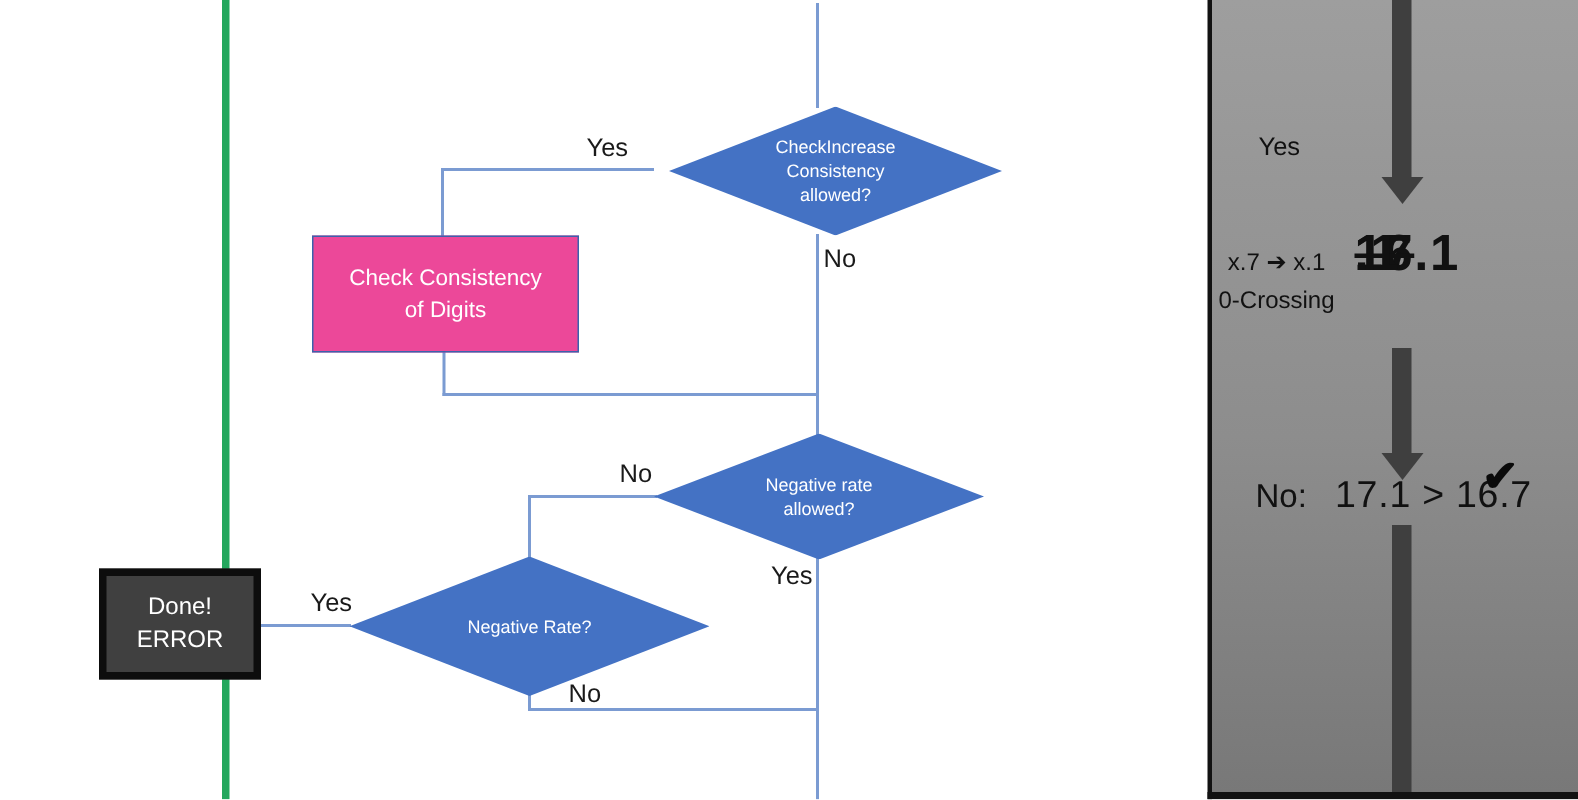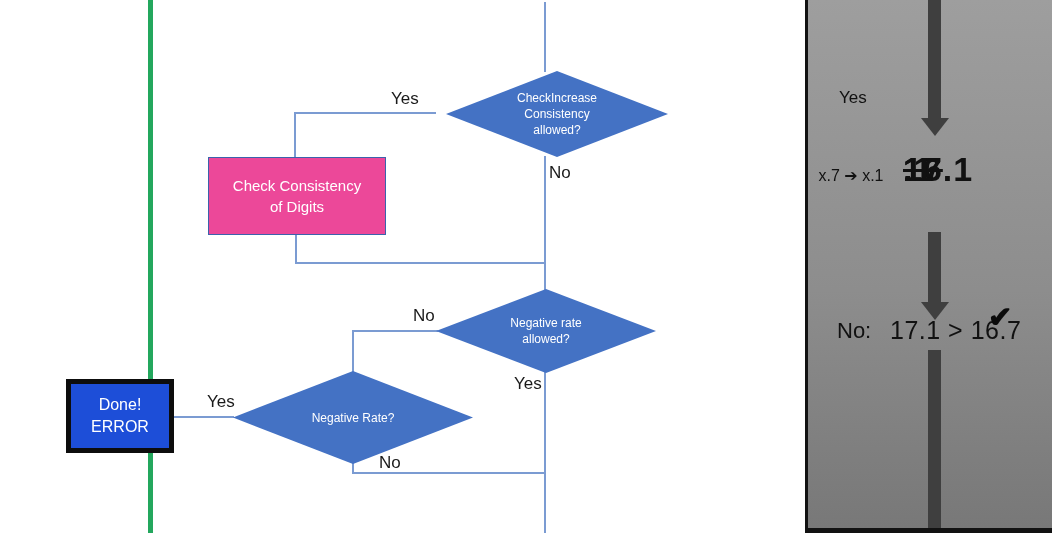--- a/index.html
+++ b/index.html
@@ -26,21 +26,21 @@
   .diamond span{display:block;font-size:12px;line-height:16px;}
   .process{
     position:absolute;z-index:2;
     background:#ec4899;border:1px solid #3B62AC;
     display:flex;flex-direction:column;align-items:center;justify-content:center;
     color:#ffffff;text-align:center;box-sizing:border-box;
   }
   .process span{display:block;font-size:15px;line-height:21px;}
   .terminal{
     position:absolute;z-index:3;
-    background:#1d4ed8;border:5px solid #0d0d0d;
+    background:#404040;border:5px solid #0d0d0d;
     display:flex;flex-direction:column;align-items:center;justify-content:center;
     color:#ffffff;text-align:center;box-sizing:border-box;
   }
   .terminal span{display:block;font-size:16px;line-height:22px;}
   .edge-label{
     position:absolute;z-index:4;color:#1a1a1a;font-size:17px;line-height:22px;
   }
   
   .panel{
     position:absolute;left:805px;top:0;width:247px;height:533px;
@@ -122,20 +122,21 @@
 
   <div class="panel">
 
     <div class="shaft" style="top:0;height:118px;"></div>
     <div class="arrowhead" style="top:118px;"></div>
 
     <div class="panel-yes">Yes</div>
 
     <div class="cond">
       <span>x.7 ➔ x.1</span>
+      <span>0-Crossing</span>
     </div>
 
     <div class="nums">
       <div>
           <span class="struck">16</span>
           <span>.1</span>
         </div>
       <div>17.1</div>
     </div>
 

